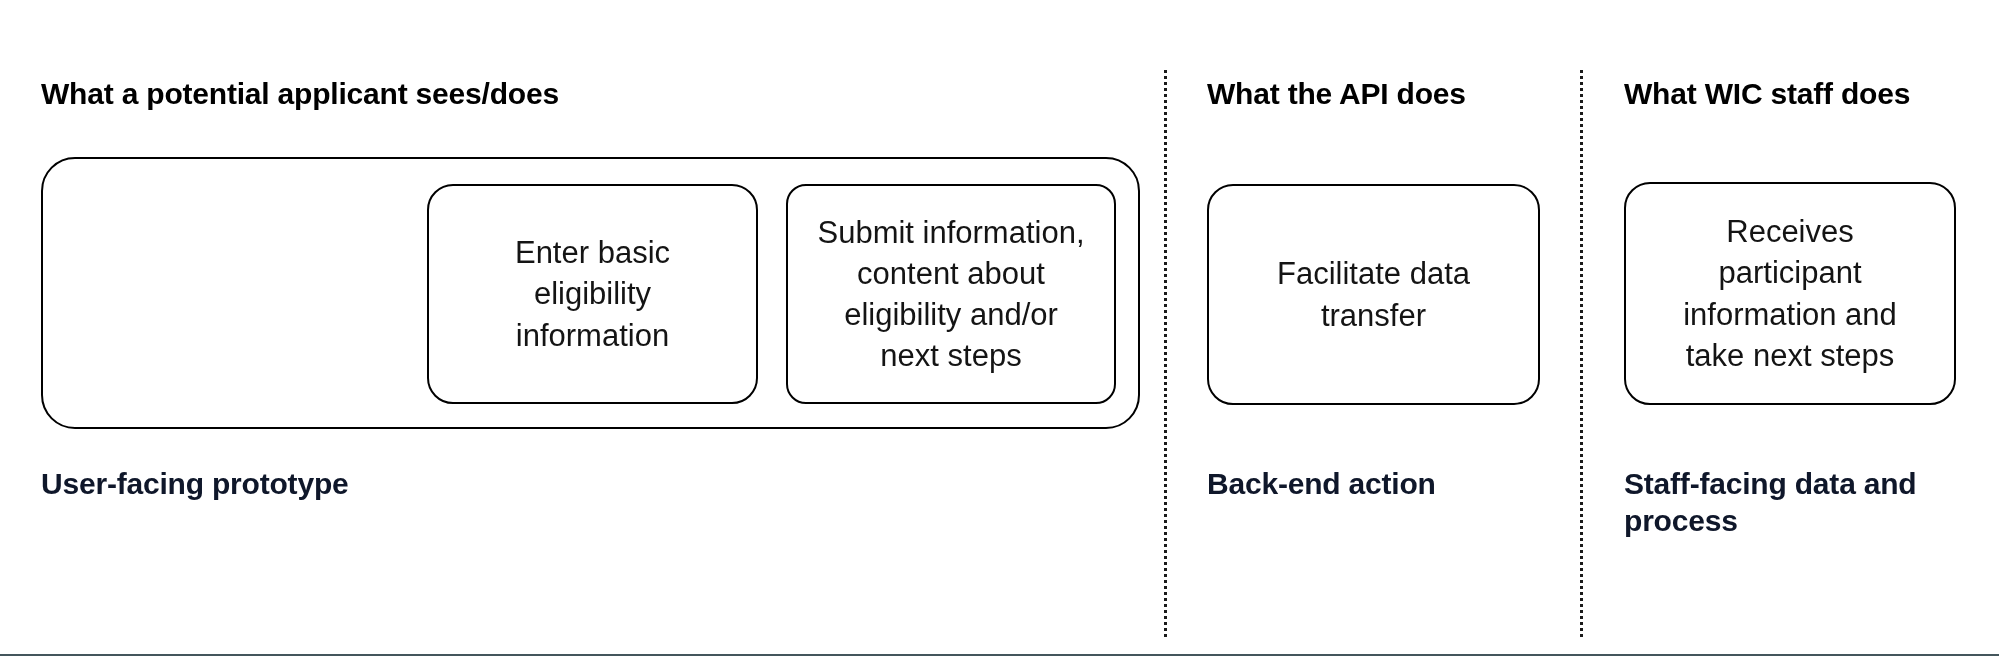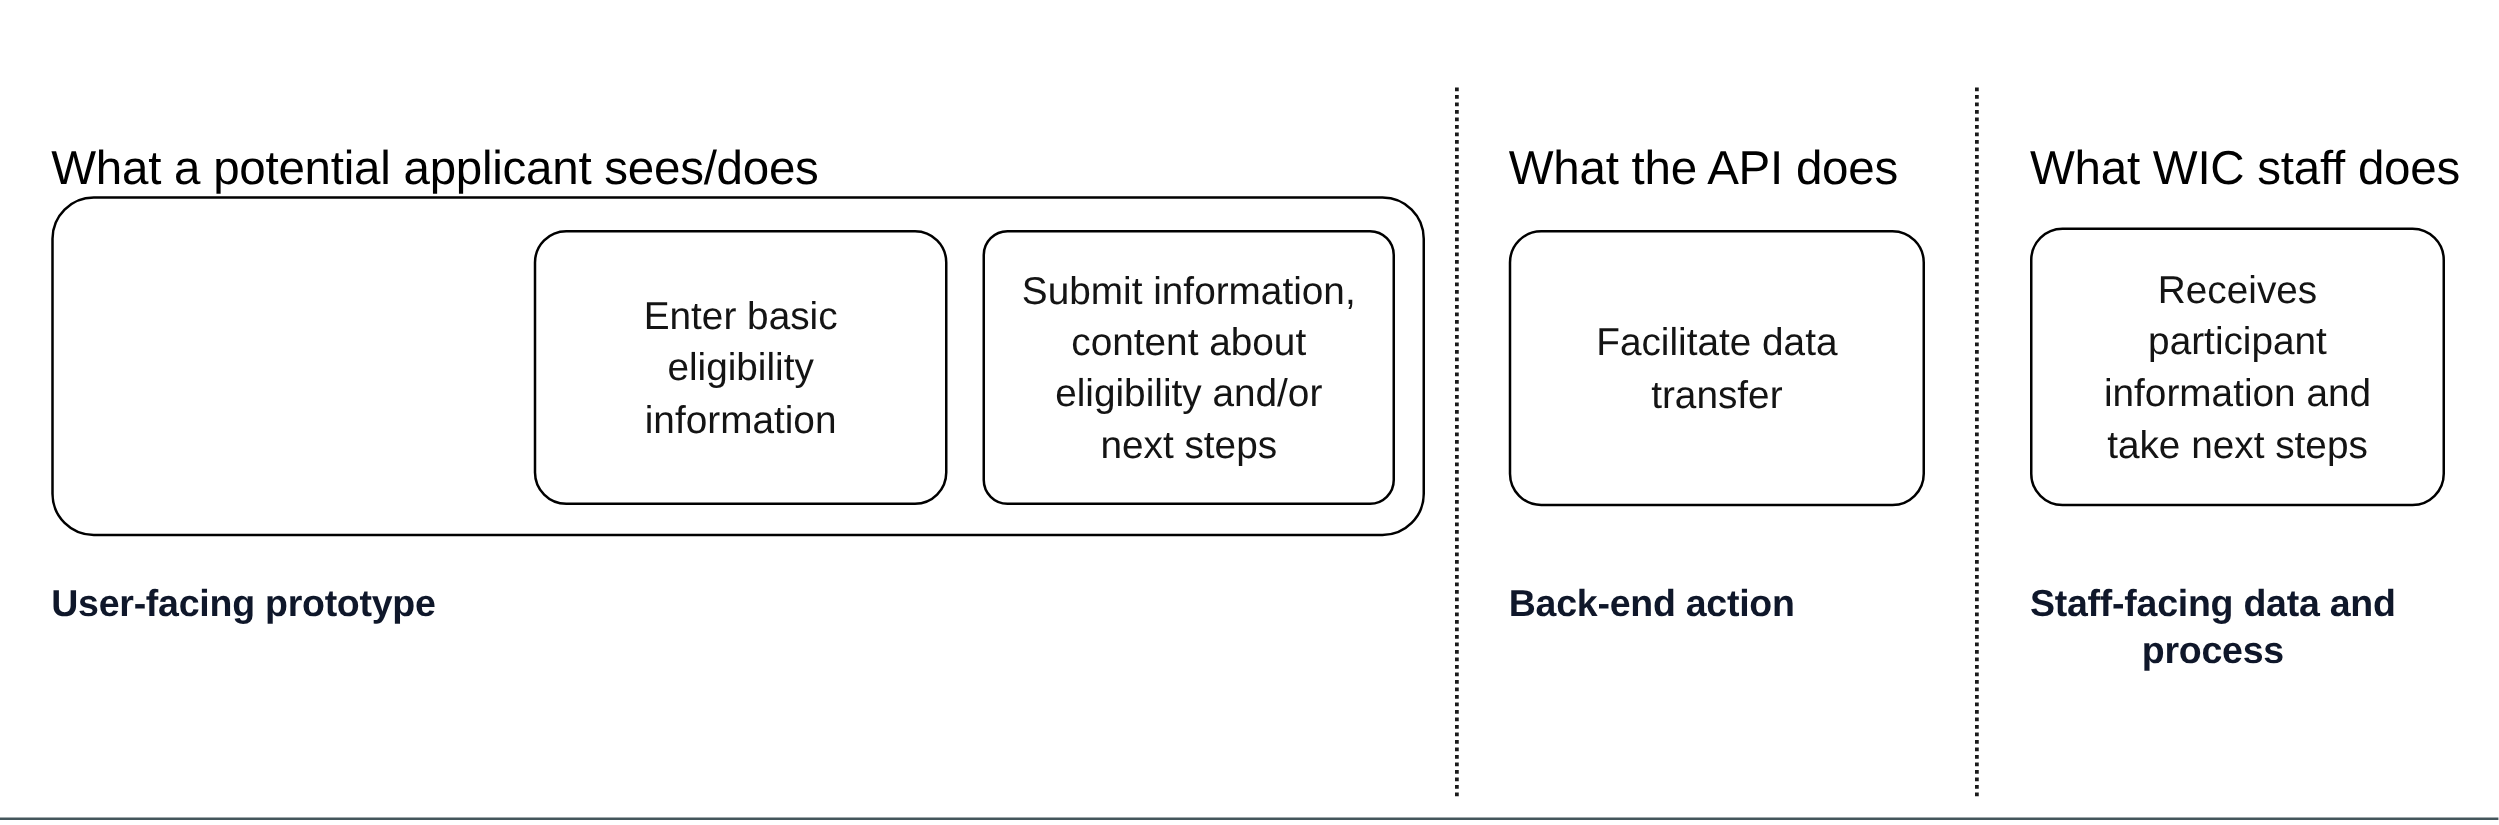--- a/index.html
+++ b/index.html
@@ -16,27 +16,26 @@
     position: relative;
     width: 1999px;
     height: 660px;
     background: #ffffff;
     overflow: hidden;
   }
 
   
   .col-header {
     position: absolute;
-    font-size: 38px;
-    font-weight: normal;
+    font-size: 30px;
+    font-weight: bold;
     color: #000000;
     letter-spacing: -0.2px;
     line-height: 1.22;
     white-space: pre-line;
-    margin-top: 36px;
   }
   .col-caption {
     position: absolute;
     font-size: 30px;
     font-weight: bold;
     color: #0f172a;
     letter-spacing: -0.2px;
     line-height: 1.22;
     white-space: pre-line;
   }
@@ -147,18 +146,18 @@
     <div class="node-label">Receives
 participant
 information and
 take next steps</div>
   </div>
 
   <div class="col-caption" style="left:41px; top:466px;">User-facing prototype</div>
 
   <div class="col-caption" style="left:1207px; top:466px;">Back-end action</div>
 
-  <div class="col-caption" style="left:1624px; top:466px;text-align:center;">Staff-facing data and
+  <div class="col-caption" style="left:1624px; top:466px;">Staff-facing data and
 process</div>
 
   <div id="bottom-rule"></div>
 
 </div>
 
 </body></html>

